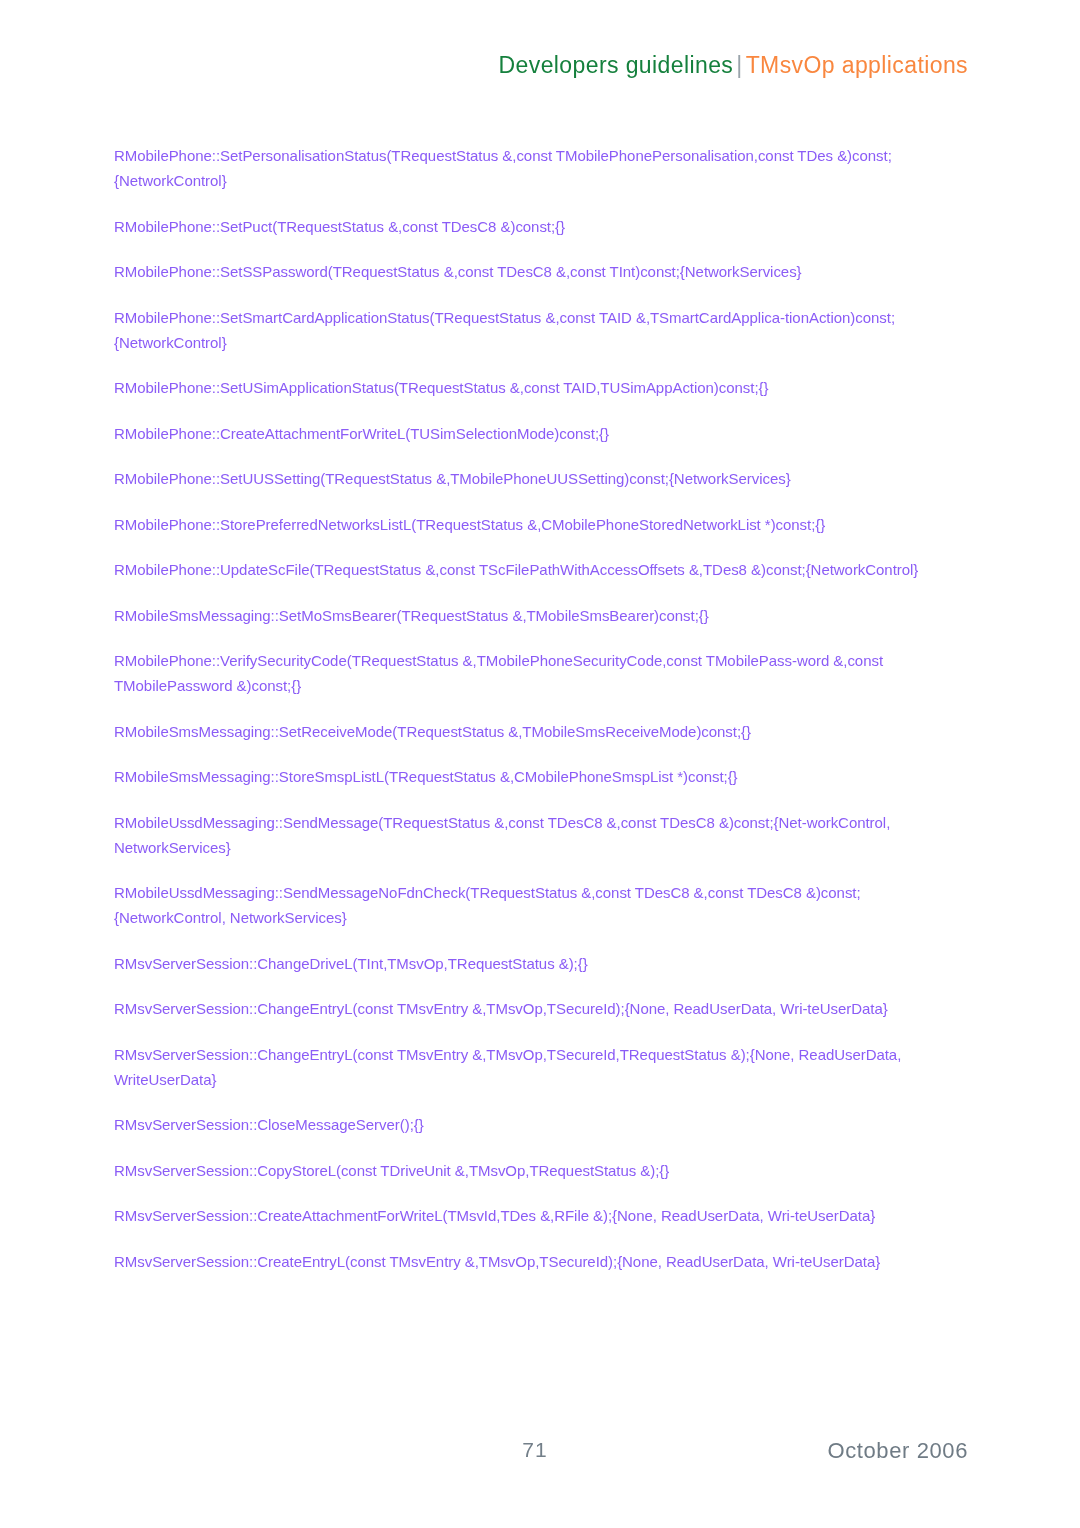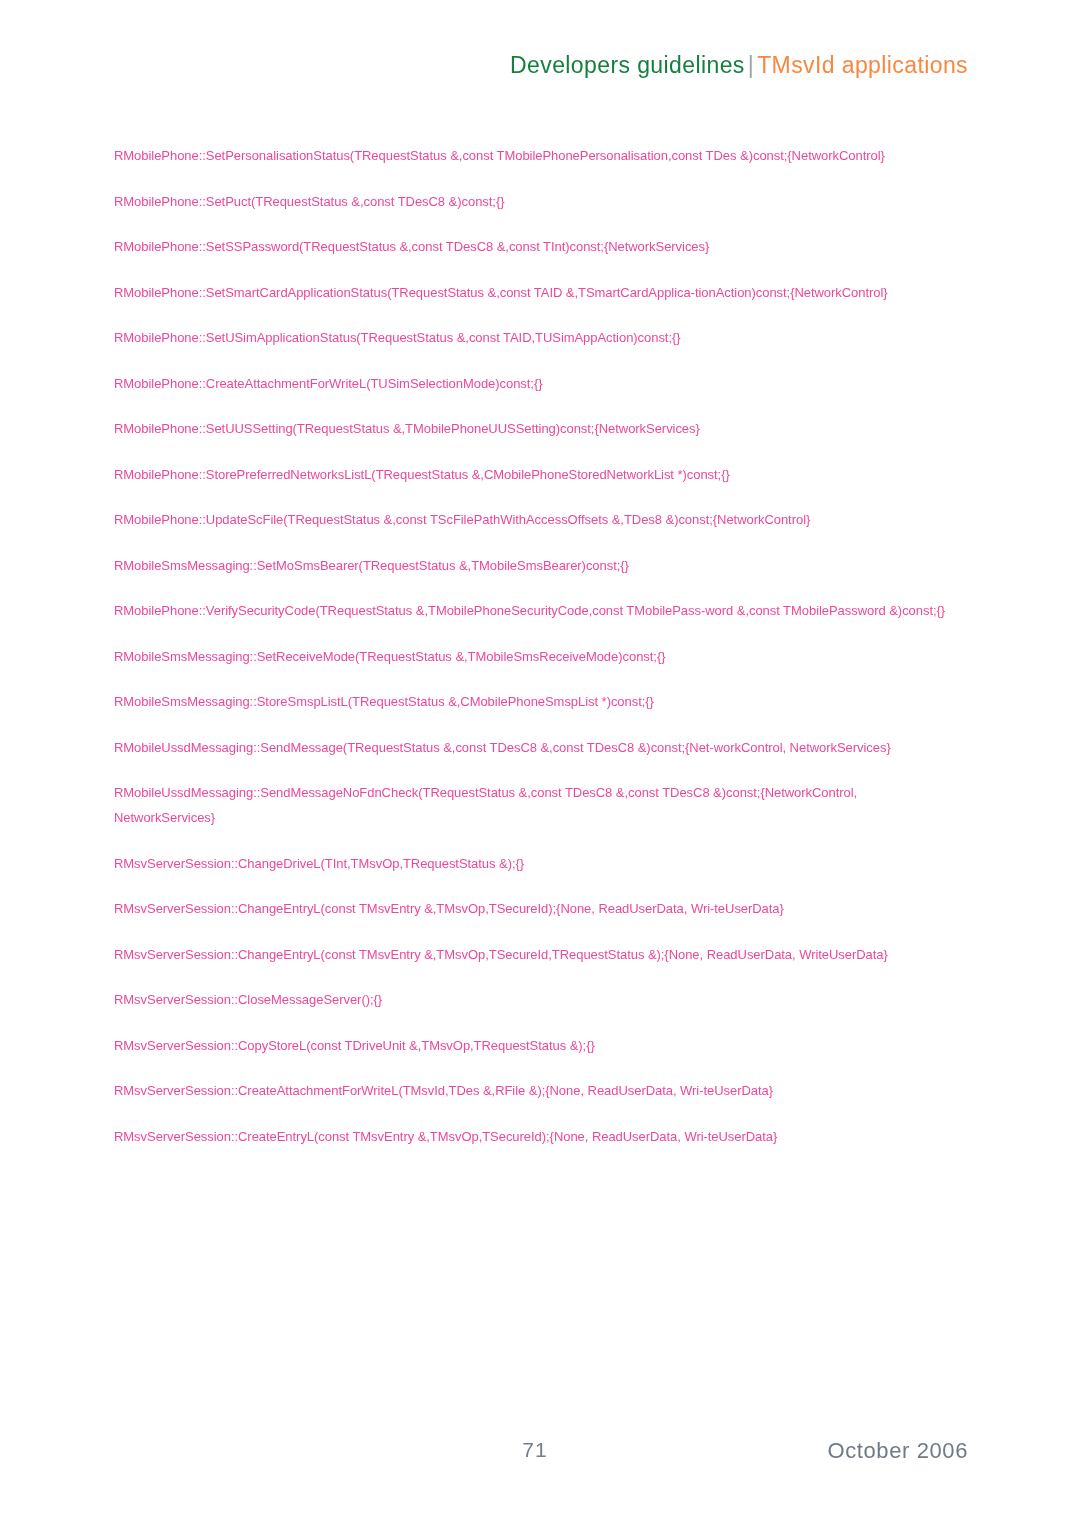--- a/index.html
+++ b/index.html
@@ -47,23 +47,23 @@
   }
 
   
   .content {
     position: absolute;
     top: 143px;
     left: 114px;
     width: 846px;
   }
   .api-entry {
-    font-size: 13px;
+    font-size: 15px;
     line-height: 25px;
-    color: #ec4899;
+    color: #8b5cf6;
     margin: 0 0 20.5px 0;
     letter-spacing: -0.05px;
     word-break: normal;
     white-space: pre-wrap;
   }
 
   
   .page-footer {
     position: absolute;
     left: 0;
@@ -91,21 +91,21 @@
     letter-spacing: 0.6px;
     white-space: nowrap;
   }
 </style>
 </head>
 <body>
 
 <div class="page">
 
   <div class="page-header">
-    <span class="hdr-main">Developers guidelines</span><span class="hdr-sep">|</span><span class="hdr-accent">TMsvId applications</span>
+    <span class="hdr-main">Developers guidelines</span><span class="hdr-sep">|</span><span class="hdr-accent">TMsvOp applications</span>
   </div>
 
   <div class="content">
       <p class="api-entry">RMobilePhone::SetPersonalisationStatus(TRequestStatus &amp;,const TMobilePhonePersonalisation,const TDes &amp;)const;{NetworkControl}</p>
       <p class="api-entry">RMobilePhone::SetPuct(TRequestStatus &amp;,const TDesC8 &amp;)const;{}</p>
       <p class="api-entry">RMobilePhone::SetSSPassword(TRequestStatus &amp;,const TDesC8 &amp;,const TInt)const;{NetworkServices}</p>
       <p class="api-entry">RMobilePhone::SetSmartCardApplicationStatus(TRequestStatus &amp;,const TAID &amp;,TSmartCardApplica-tionAction)const;{NetworkControl}</p>
       <p class="api-entry">RMobilePhone::SetUSimApplicationStatus(TRequestStatus &amp;,const TAID,TUSimAppAction)const;{}</p>
       <p class="api-entry">RMobilePhone::CreateAttachmentForWriteL(TUSimSelectionMode)const;{}</p>
       <p class="api-entry">RMobilePhone::SetUUSSetting(TRequestStatus &amp;,TMobilePhoneUUSSetting)const;{NetworkServices}</p>

